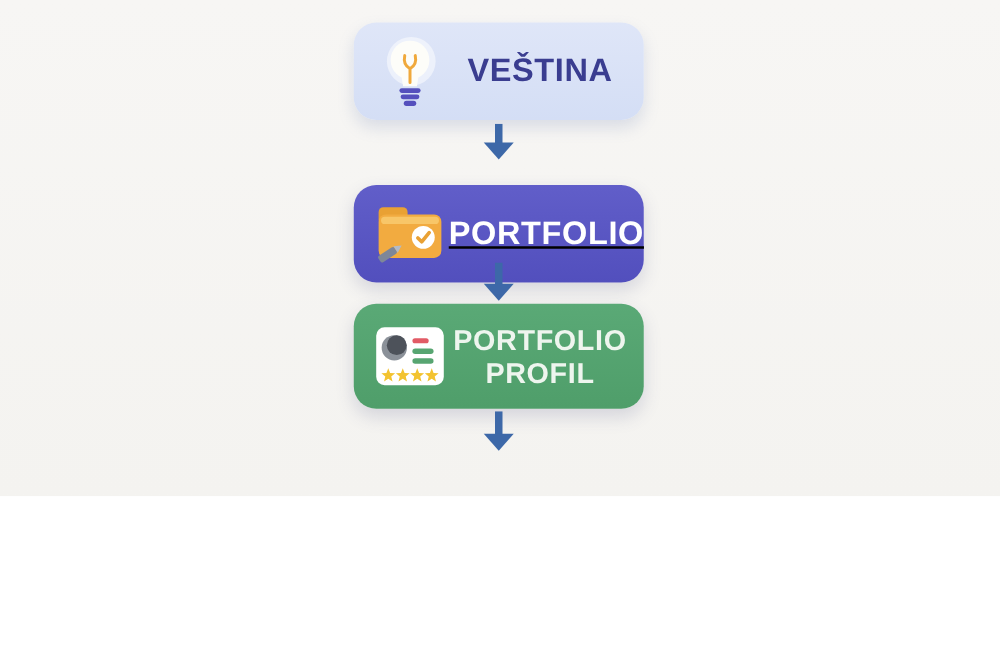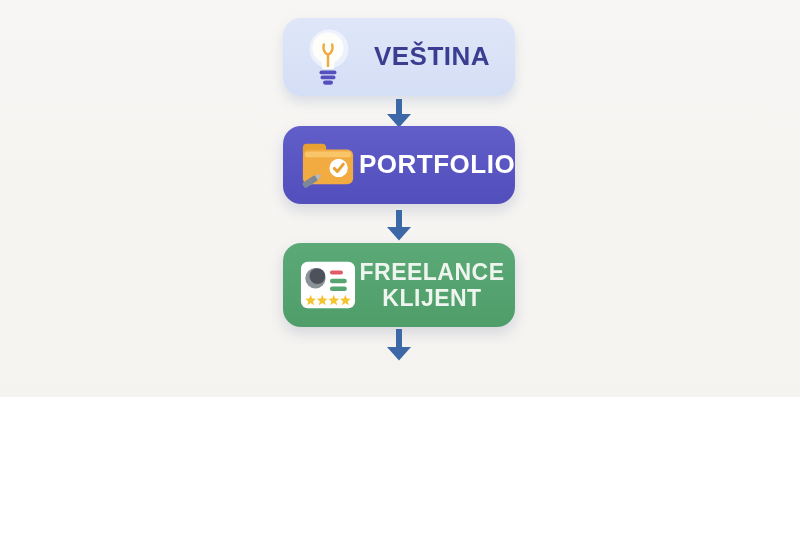--- a/index.html
+++ b/index.html
@@ -12,21 +12,21 @@
     position:absolute;left:283px;width:232px;border-radius:18px;
     display:flex;align-items:center;padding:0 10px 0 14px;box-sizing:border-box;
     box-shadow:0 6px 14px rgba(70,80,130,0.18);
   }
   .step .icon{flex:0 0 62px;display:flex;align-items:center;justify-content:center;}
   .step .label{
     flex:1;text-align:center;font-weight:bold;letter-spacing:.5px;line-height:1.15;
   }
   .step-1{top:18px;height:78px;background:linear-gradient(180deg,#dfe6f8,#d4def5);box-shadow:0 6px 12px rgba(120,135,180,0.22);}
   .step-1 .label{color:#3a3d90;font-size:26px;}
-  .step-2{top:126px;height:78px;background:linear-gradient(180deg,#615ec9,#524fbd);}
+  .step-2{top:148px;height:78px;background:linear-gradient(180deg,#615ec9,#524fbd);text-decoration:underline;}
   .step-2 .label{color:#ffffff;font-size:26px;}
   .step-3{top:243px;height:84px;background:linear-gradient(180deg,#5aa976,#4f9e6a);}
   .step-3 .label{color:#eef5ee;font-size:23px;}
   .step-4{top:363px;height:75px;background:linear-gradient(180deg,#f2a14b,#ec9439);}
   .step-4 .label{color:#ffffff;font-size:24px;}
   .arrow{position:absolute;left:386px;width:26px;}
   .arrow-1{top:99px;height:29px;}
   .arrow-2{top:210px;height:31px;}
   .arrow-3{top:329px;height:32px;}
   .arrow svg{display:block;width:100%;height:100%;}
@@ -92,21 +92,21 @@
         <rect x="31" y="18.6" width="17.5" height="4.6" rx="2.3" fill="#57a571"></rect>
         <rect x="31" y="26.6" width="17.5" height="4.6" rx="2.3" fill="#57a571"></rect>
         <g fill="#f3c330">
           <polygon transform="translate(11,41)" points="0,-6 1.53,-2.1 5.71,-1.85 2.47,0.8 3.53,4.85 0,2.6 -3.53,4.85 -2.47,0.8 -5.71,-1.85 -1.53,-2.1"></polygon>
           <polygon transform="translate(23,41)" points="0,-6 1.53,-2.1 5.71,-1.85 2.47,0.8 3.53,4.85 0,2.6 -3.53,4.85 -2.47,0.8 -5.71,-1.85 -1.53,-2.1"></polygon>
           <polygon transform="translate(35,41)" points="0,-6 1.53,-2.1 5.71,-1.85 2.47,0.8 3.53,4.85 0,2.6 -3.53,4.85 -2.47,0.8 -5.71,-1.85 -1.53,-2.1"></polygon>
           <polygon transform="translate(47,41)" points="0,-6 1.53,-2.1 5.71,-1.85 2.47,0.8 3.53,4.85 0,2.6 -3.53,4.85 -2.47,0.8 -5.71,-1.85 -1.53,-2.1"></polygon>
         </g>
       </svg>
     </span>
-    <div class="label">FREELANCE KLIJENT</div>
+    <div class="label">PORTFOLIO PROFIL</div>
   </div>
 
   <div class="arrow arrow-3">
     <svg viewBox="0 0 26 32">
         <rect x="10" y="0" width="6" height="20" fill="#3d68a8"></rect>
         <polygon points="1,18 25,18 13,31.5" fill="#3d68a8"></polygon>
       </svg>
   </div>
 
 

